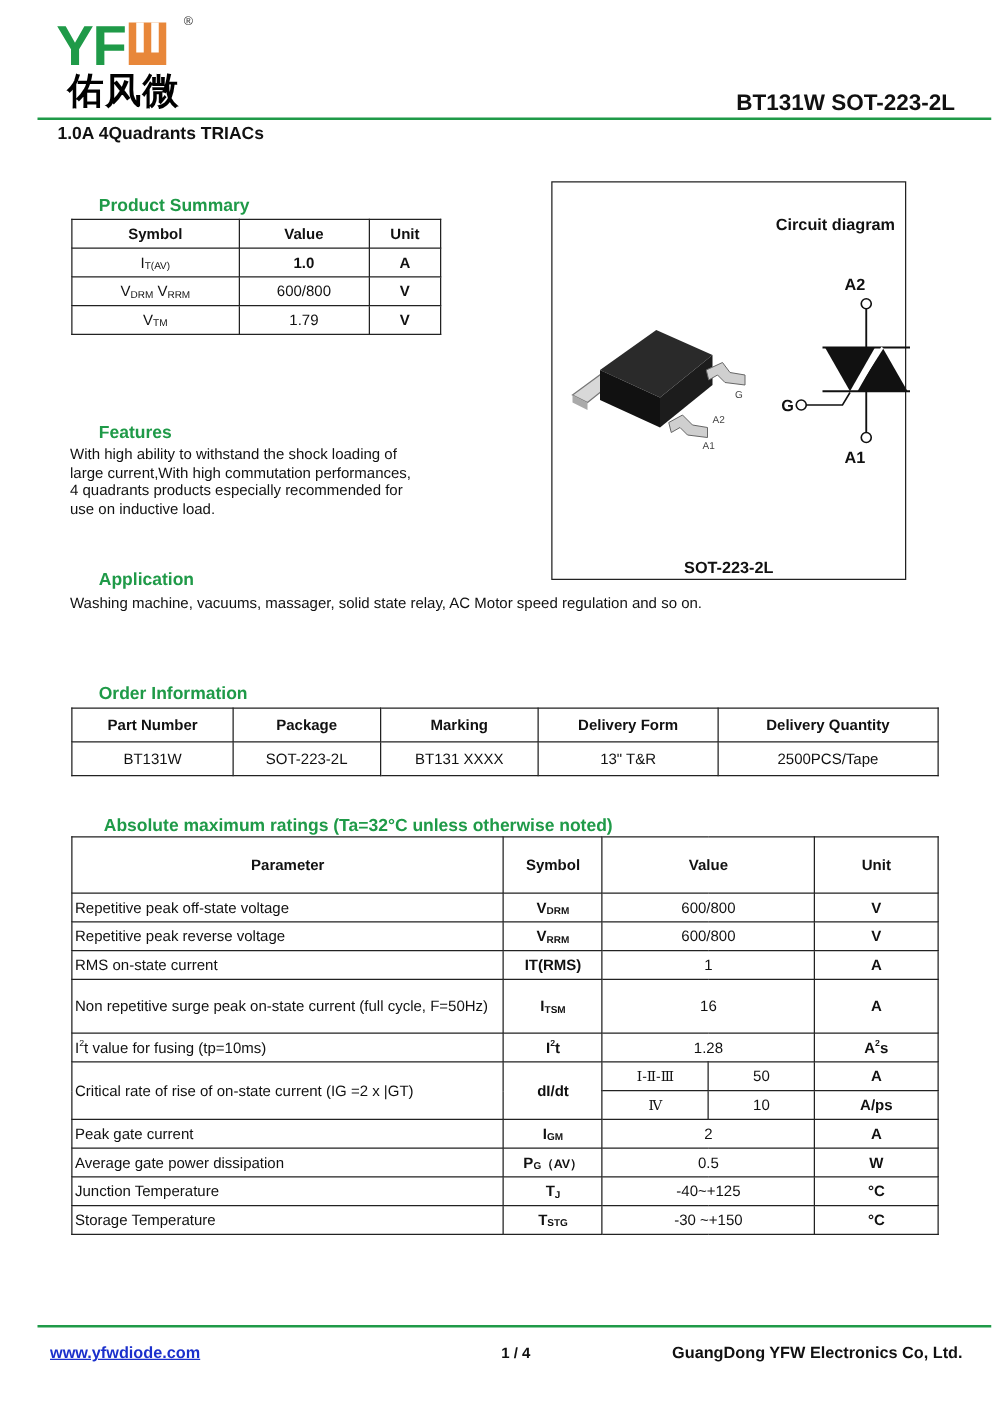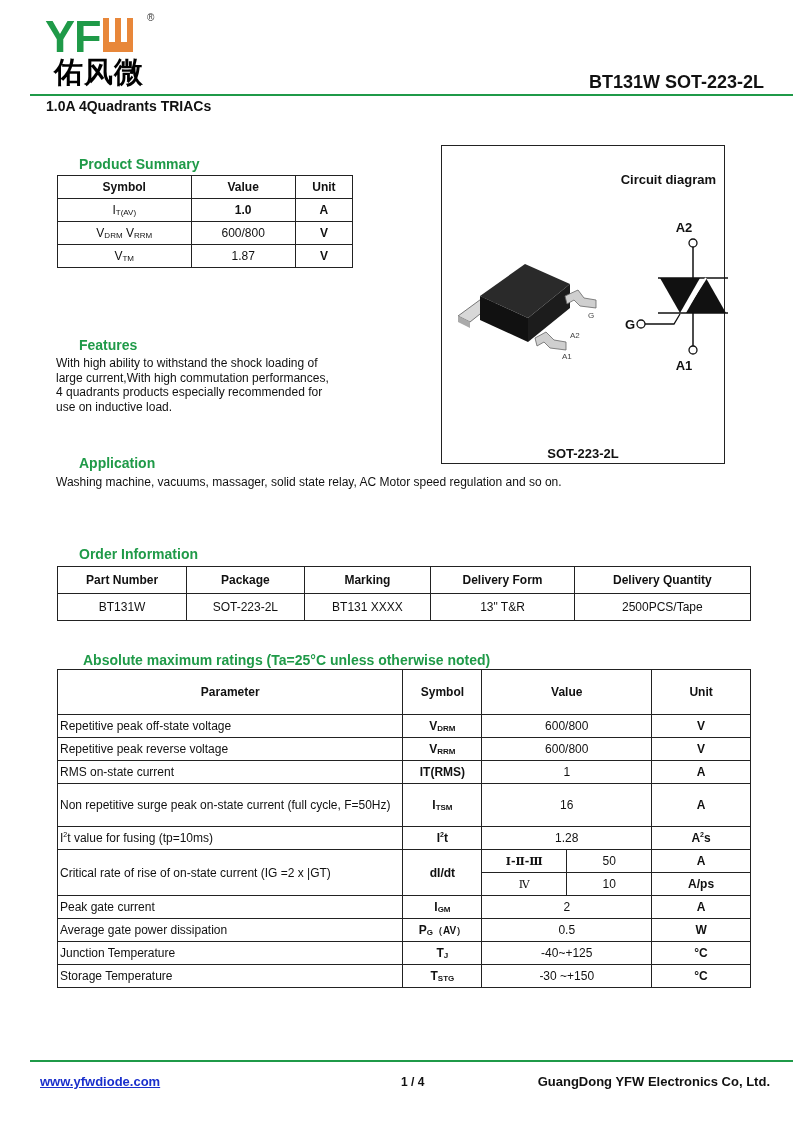--- a/index.html
+++ b/index.html
@@ -80,21 +80,21 @@
     <td style="font-weight:bold">1.0</td>
     <td style="font-weight:bold">A</td>
   </tr>
   <tr>
     <td><span class="sym-big">V</span><span class="sub">DRM</span> <span class="sym-big">V</span><span class="sub">RRM</span></td>
     <td>600/800</td>
     <td style="font-weight:bold">V</td>
   </tr>
   <tr>
     <td><span class="sym-big">V</span><span class="sub">TM</span></td>
-    <td>1.87</td>
+    <td>1.79</td>
     <td style="font-weight:bold">V</td>
   </tr>
 </tbody>
   </table>
 
 <div class="abs section-title" style="left:52px; top:337px;">Features</div>
 <div class="abs features-text">
   <div>With high ability to withstand the shock loading of</div>
   <div>large current,With high commutation performances,</div>
   <div>4 quadrants products especially recommended for</div>
@@ -157,21 +157,21 @@
   <tr>
     <td>BT131W</td>
     <td>SOT-223-2L</td>
     <td>BT131 XXXX</td>
     <td>13" T&amp;R</td>
     <td>2500PCS/Tape</td>
   </tr>
 </tbody>
   </table>
 
-<div class="abs section-title" style="left:56px; top:652px;">Absolute maximum ratings (Ta=25°C unless otherwise noted)</div>
+<div class="abs section-title" style="left:56px; top:652px;">Absolute maximum ratings (Ta=32°C unless otherwise noted)</div>
 <table class="abs amr-table">
   <colgroup>
     <col style="width:346px">
       <col style="width:79px">
       <col style="width:85px">
       <col style="width:85px">
       <col style="width:99px">
   </colgroup>
   <tbody>
       <tr>
@@ -206,21 +206,21 @@
   </tr>
   <tr>
     <td class="param"><span>I</span><sup style="font-size:7px">2</sup><span>t value for fusing (tp=10ms)</span></td>
     <td class="bold"><span>I</span><sup style="font-size:7px">2</sup><span>t</span></td>
     <td colspan="2">1.28</td>
     <td class="bold"><span>A</span><sup style="font-size:7px">2</sup><span>s</span></td>
   </tr>
   <tr>
     <td class="param" rowspan="2">Critical rate of rise of on-state current (IG =2 x |GT)</td>
     <td class="bold" rowspan="2">dI/dt</td>
-    <td style="font-family:'DejaVu Serif', serif; font-size:11px;font-weight:bold;">Ⅰ-Ⅱ-Ⅲ</td>
+    <td style="font-family:'DejaVu Serif', serif; font-size:11px;">Ⅰ-Ⅱ-Ⅲ</td>
     <td>50</td>
     <td class="bold">A</td>
   </tr>
   <tr>
     <td style="font-family:'DejaVu Serif', serif; font-size:11px;">Ⅳ</td>
     <td>10</td>
     <td class="bold">A/ps</td>
   </tr>
   <tr>
     <td class="param">Peak gate current</td>

